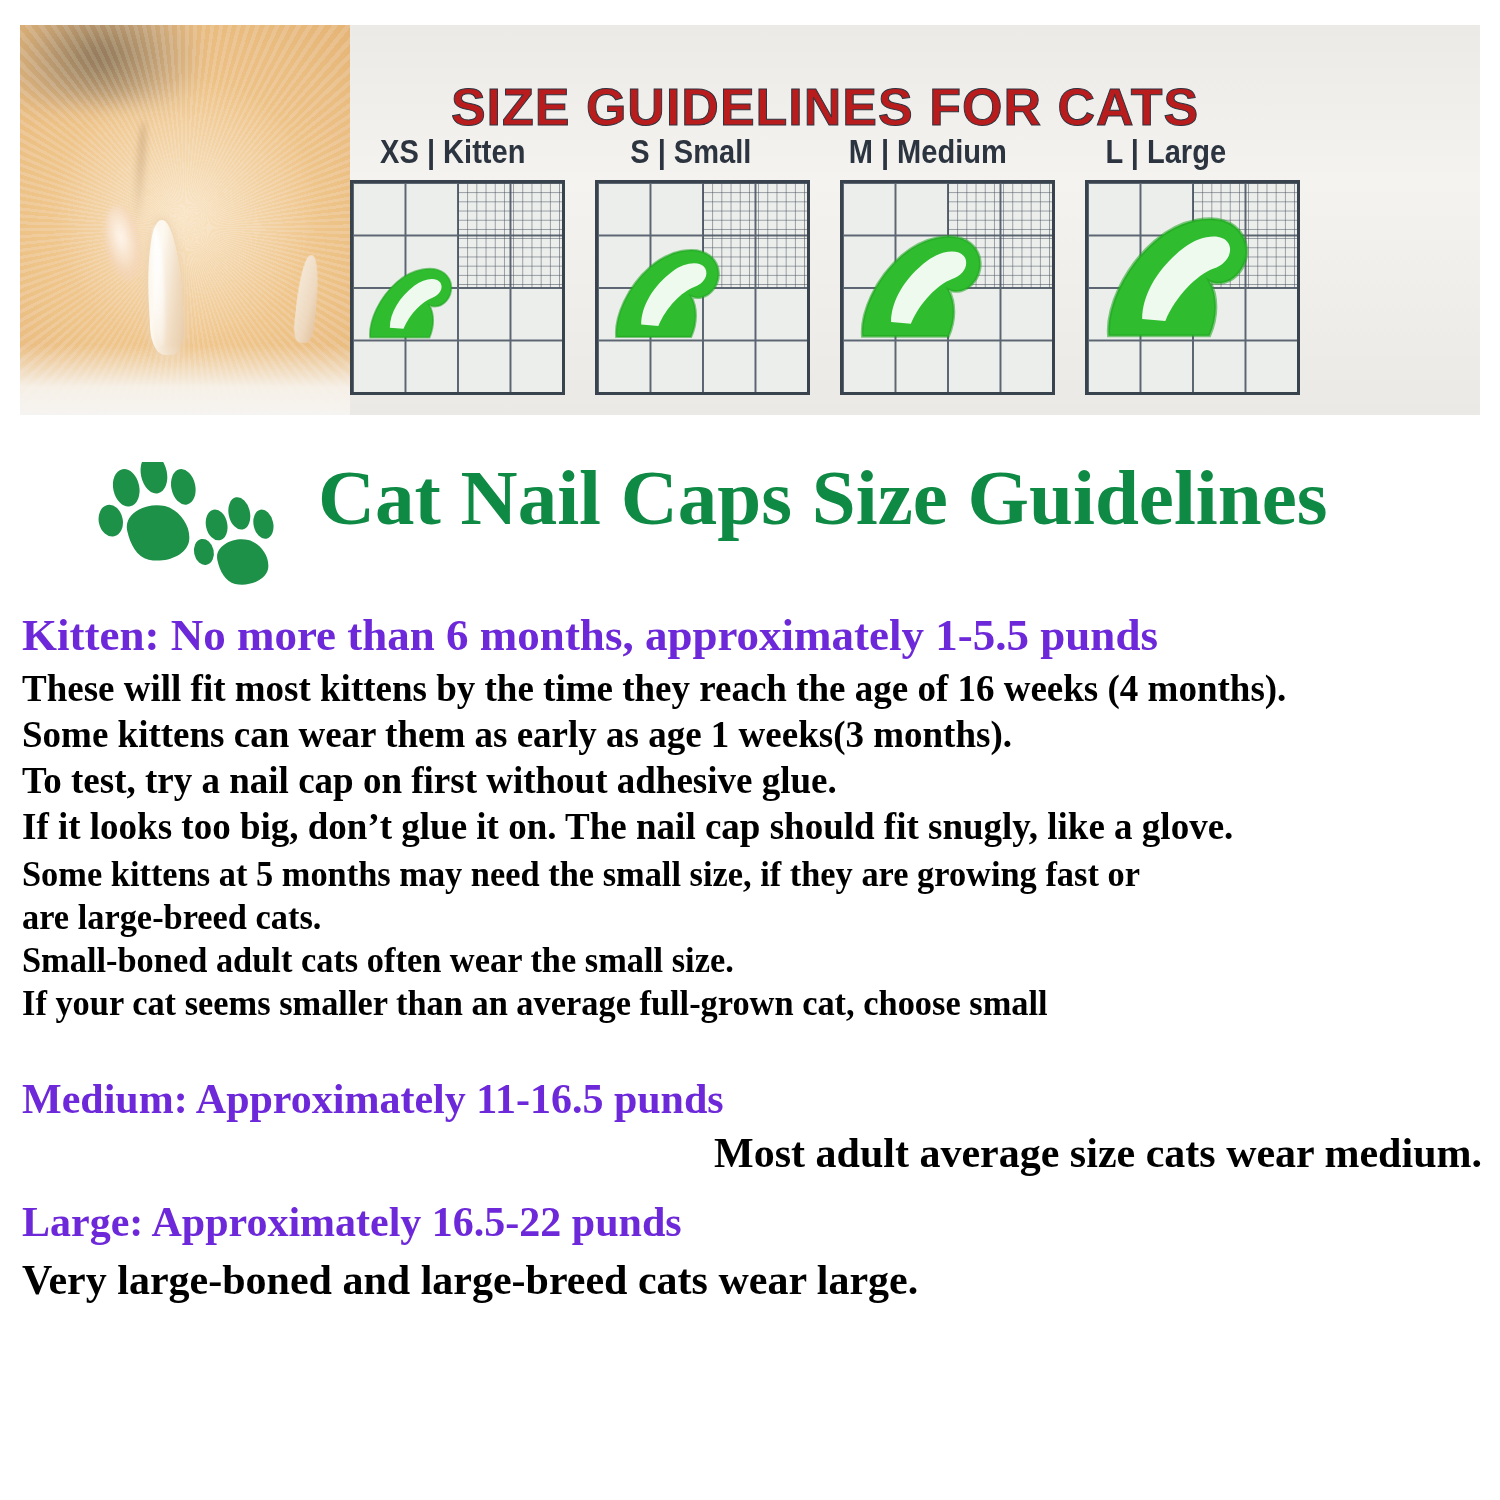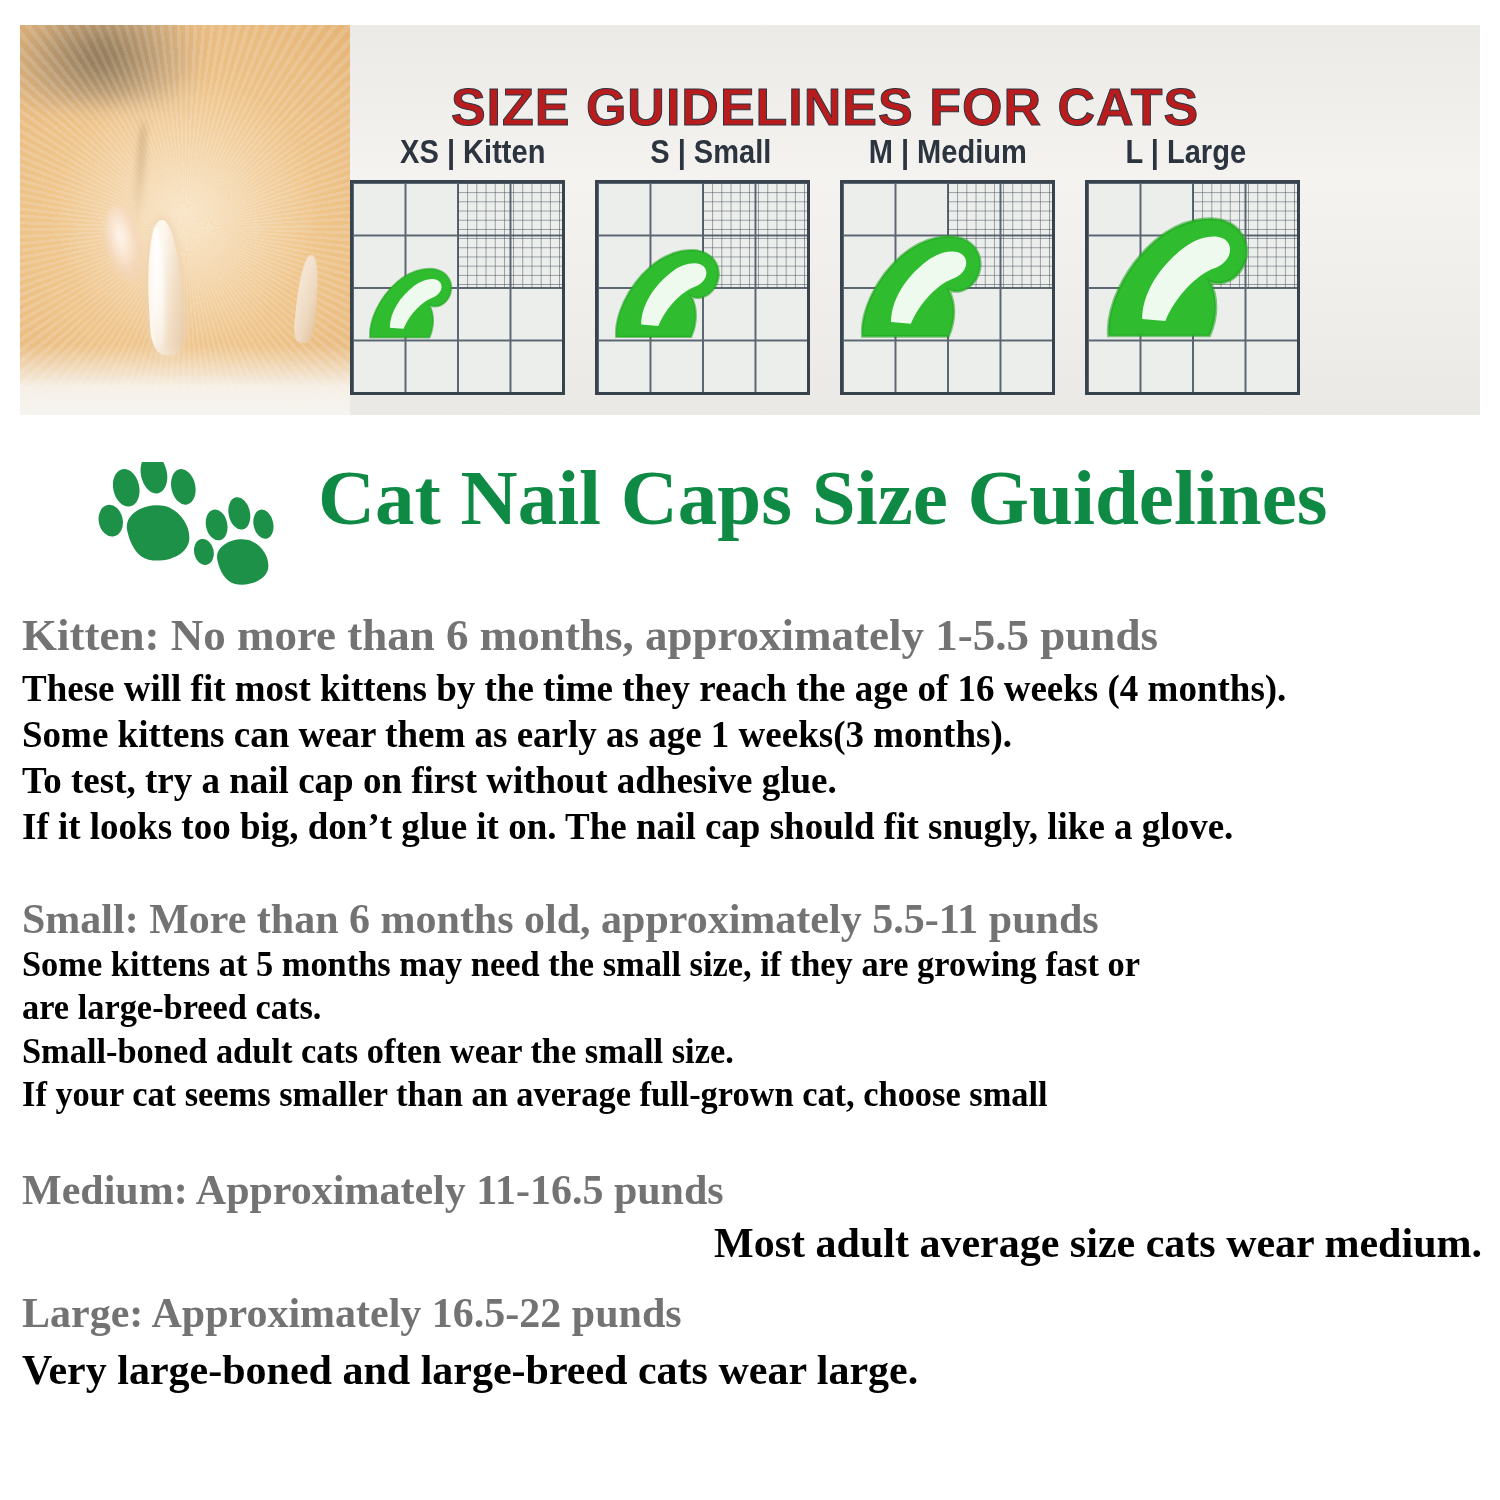--- a/index.html
+++ b/index.html
@@ -115,21 +115,21 @@
     text-align:center;
     font-family:"Liberation Sans", sans-serif;
     font-weight:bold;
     font-size:52px;
     letter-spacing:1px;
     color:#b91c1c;
     -webkit-text-stroke:1px #2c3440;
   }
   .size-labels{
     position:absolute;
-    left:334px; top:108px;
+    left:314px; top:108px;
     width:950px;
     display:flex;
   }
   .size-label{
     flex:1;
     text-align:center;
     font-family:"Liberation Sans", sans-serif;
     font-weight:bold;
     font-size:33px;
     color:#2c3440;
@@ -199,21 +199,21 @@
     white-space:nowrap;
   }
 
   
   .content{
     position:absolute;
     left:22px; top:612px;
     width:1460px;
   }
   .sec-head{
-    color:#737373;
+    color:#6d28d9;
     font-weight:bold;
     white-space:nowrap;
   }
   .sec-line{
     color:#000000;
     font-weight:bold;
     white-space:nowrap;
   }
 
   
@@ -352,21 +352,20 @@
     <div class="sec-head kitten-head">Kitten: No more than 6 months, approximately 1-5.5 punds</div>
     <div class="kitten-body">
       <div class="sec-line">These will fit most kittens by the time they reach the age of 16  weeks (4 months).</div>
       <div class="sec-line">Some kittens can wear them as early as age 1 weeks(3 months).</div>
       <div class="sec-line">To test, try a nail cap on first without adhesive glue.</div>
       <div class="sec-line">If it looks too big, don’t glue it on. The nail cap should fit snugly, like a glove.</div>
     </div>
   </div>
 
   <div>
-    <div class="sec-head small-head">Small: More than 6 months old, approximately 5.5-11 punds</div>
     <div class="small-body">
       <div class="sec-line">Some kittens at 5 months may need the small size, if they are growing fast or</div>
       <div class="sec-line">are large-breed cats.</div>
       <div class="sec-line">Small-boned adult cats often wear the small size.</div>
       <div class="sec-line">If your cat seems smaller than an average full-grown cat, choose small</div>
     </div>
   </div>
 
   <div>
     <div class="sec-head medium-head">Medium: Approximately 11-16.5 punds</div>

